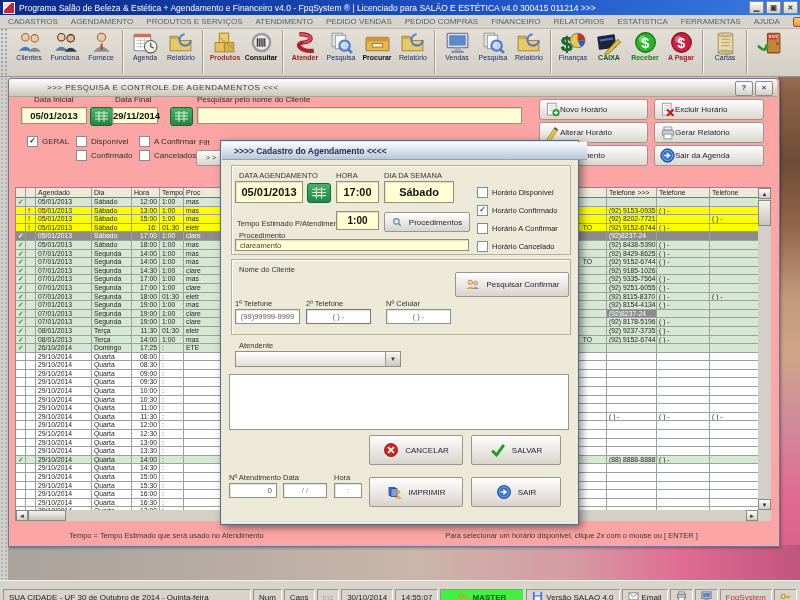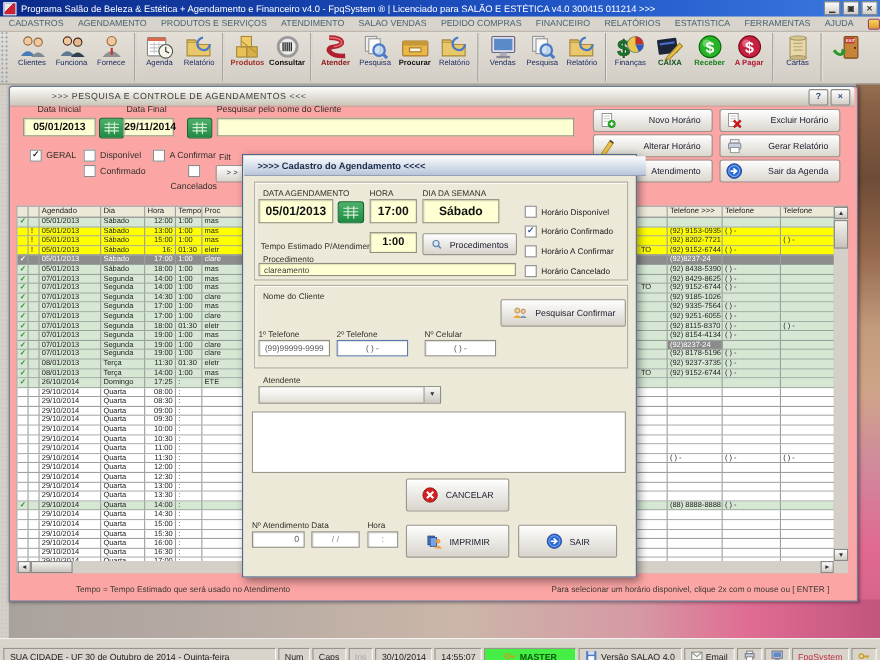--- a/index.html
+++ b/index.html
@@ -49,21 +49,21 @@
   .lbl{font-size:8px;color:#30302a;white-space:nowrap}
   .fld{background:#ffffd4;border:1px solid #8f8f84;box-shadow:inset 1px 1px 1px rgba(0,0,0,.15);box-sizing:border-box}
   .datefld{font-weight:bold;font-size:9.5px;color:#111;text-align:center;line-height:15px}
   .calbtn{background:linear-gradient(#4cb06a,#1f8a44);border:1px solid #0e6a2e;border-radius:3px}
   .calbtn svg{width:100%;height:100%}
   .chk{display:flex;align-items:center;gap:4px;position:absolute}
   .chk .box{width:9px;height:9px;background:#fff;border:1px solid #8a8a8a;font-size:8px;line-height:8px;text-align:center;color:#222;font-weight:bold}
   .abtn{position:absolute;background:linear-gradient(#fefefe,#dbd7cf);border:1px solid #9a968e;border-radius:3px;
         display:flex;align-items:center;font-size:8px;color:#223;box-shadow:inset 0 1px 0 #fff}
   .abtn .aicon{width:15px;height:15px;margin-left:5px}
-  .abtn .atxt{flex:1;text-align:right;margin-right:10px}
+  .abtn .atxt{flex:1;text-align:left;margin-right:10px}
   
   #tablewrap{left:6px;top:108px;width:756px;height:334px;background:#fff;border:1px solid #8a8a8a;box-sizing:border-box}
   .trow{display:flex;width:743px}
   .trow .c{box-sizing:border-box;border-right:1px solid #9aa09a;border-bottom:1px solid #9aa09a;
            font-size:6.8px;line-height:7.6px;white-space:nowrap;overflow:hidden;padding:0 2px}
   #thead{height:10px;background:#ece9d8}
   #thead .c{font-size:7px;color:#222;border-bottom:1px solid #777;line-height:9px}
   #tbody{display:flex;flex-direction:column;height:312px}
   #tbody .trow{flex:1 1 auto}
   .bg-g{background:#d6e8d4}.bg-y{background:#ffff00}.bg-w{background:#fff}
@@ -116,21 +116,21 @@
   <div class="tbtn">▁</div>
   <div class="tbtn">▣</div>
   <div class="tbtn">✕</div>
 </div>
 
 <div class="abs" id="menubar">
   <span class="mitem">CADASTROS</span>
     <span class="mitem">AGENDAMENTO</span>
     <span class="mitem">PRODUTOS E SERVIÇOS</span>
     <span class="mitem">ATENDIMENTO</span>
-    <span class="mitem">SALAO VENDAS</span>
+    <span class="mitem">PEDIDO VENDAS</span>
     <span class="mitem">PEDIDO COMPRAS</span>
     <span class="mitem">FINANCEIRO</span>
     <span class="mitem">RELATÓRIOS</span>
     <span class="mitem">ESTATISTICA</span>
     <span class="mitem">FERRAMENTAS</span>
     <span class="mitem">AJUDA</span>
   <span id="email-item">
     <span id="email-icon"></span>
 
   </span>
@@ -372,21 +372,21 @@
         <span class="lbl">Disponível</span>
       </div>
       <div class="chk" style="left: 130px; top: 57px;">
         <span class="box"></span>
         <span class="lbl">A Confirmar</span>
       </div>
       <div class="chk" style="left: 67px; top: 71px;">
         <span class="box"></span>
         <span class="lbl">Confirmado</span>
       </div>
-      <div class="chk" style="left: 146px; top: 71px; flex-direction: column;">
+      <div class="chk" style="left: 130px; top: 71px;">
         <span class="box"></span>
         <span class="lbl">Cancelados</span>
       </div>
     </div>
   <div class="abs lbl" style="left:190px;top:59px">Filt</div>
   <div class="abs" style="left:187px;top:71px;width:28px;height:14px;background:linear-gradient(#fff,#d8d4cc);border:1px solid #9a968e;border-radius:2px;font-size:7px;text-align:center;line-height:13px;color:#333">&gt; &gt;</div>
 
   <div id="wbuttons">
       <div class="abtn" style="left: 530px; top: 20px; width: 107px; height: 19px;">
         <span class="aicon"><svg xmlns="http://www.w3.org/2000/svg" viewBox="0 0 19 18" style="width:15px;height:15px">
@@ -940,21 +940,21 @@
 
     <div class="abs sb" style="left:0;top:322px;width:742px;height:11px">
       <div class="sbtn abs" style="left:0;top:0;width:12px;height:11px">◄</div>
       <div class="sthumb abs" style="left:12px;top:0;width:38px;height:11px"></div>
       <div class="sbtn abs" style="left:730px;top:0;width:12px;height:11px">►</div>
     </div>
     <div class="abs sb" style="left:742px;top:322px;width:13px;height:11px"></div>
   </div>
 
   <div class="footnote" style="left:60px;top:452px">Tempo = Tempo Estimado que será usado no Atendimento</div>
-  <div class="footnote" style="left:380px;top:452px;width:365px;text-align:right">Para selecionar um horário disponivel, clique 2x com o mouse ou [ ENTER ]</div>
+  <div class="footnote" style="left:380px;top:452px;width:365px;text-align:center">Para selecionar um horário disponivel, clique 2x com o mouse ou [ ENTER ]</div>
 </div>
 
 <div class="abs" id="dlg">
   <div class="abs" id="dlgtitle">
     <span>&gt;&gt;&gt;&gt;   Cadastro do Agendamento   &lt;&lt;&lt;&lt;</span>
   </div>
 
   <div class="grp" style="left:10px;top:24px;width:338px;height:88px"></div>
   <div class="dlbl" style="left:18px;top:30px">DATA AGENDAMENTO</div>
   <div class="dlbl" style="left:115px;top:30px">HORA</div>
@@ -1024,20 +1024,26 @@
 
   <div class="abs" style="left:8px;top:233px;width:338px;height:54px;background:#fff;border:1px solid #9a968e"></div>
 
   <div class="dbtn" style="left:148px;top:294px;width:92px;height:28px">
     <svg viewBox="0 0 22 22">
         <circle cx="11" cy="11" r="9" fill="#d42020" stroke="#8a0a0a"></circle>
         <path d="M7 7 L15 15 M15 7 L7 15" stroke="#fff" stroke-width="2.6"></path>
       </svg>
     <span>CANCELAR</span>
   </div>
+  <div class="dbtn" style="left:250px;top:294px;width:88px;height:28px">
+    <svg viewBox="0 0 22 22">
+        <path d="M3 12 L9 18 L19 4" fill="none" stroke="#1aa01a" stroke-width="4"></path>
+      </svg>
+    <span>SALVAR</span>
+  </div>
 
   <div class="dlbl" style="left:8px;top:332px">Nº Atendimento</div>
   <div class="dlbl" style="left:62px;top:332px">Data</div>
   <div class="dlbl" style="left:113px;top:332px">Hora</div>
   <div class="dfld wfld" style="left:8px;top:342px;width:48px;height:15px;font-size:8px;line-height:14px;text-align:right;padding-right:4px;color:#555">0</div>
   <div class="dfld wfld" style="left:62px;top:342px;width:44px;height:15px;font-size:8px;line-height:14px;text-align:center;color:#888">/  /</div>
   <div class="dfld wfld" style="left:113px;top:342px;width:28px;height:15px;font-size:8px;line-height:14px;text-align:center;color:#888">:</div>
 
   <div class="dbtn" style="left:148px;top:336px;width:92px;height:28px">
     <svg viewBox="0 0 24 22">

